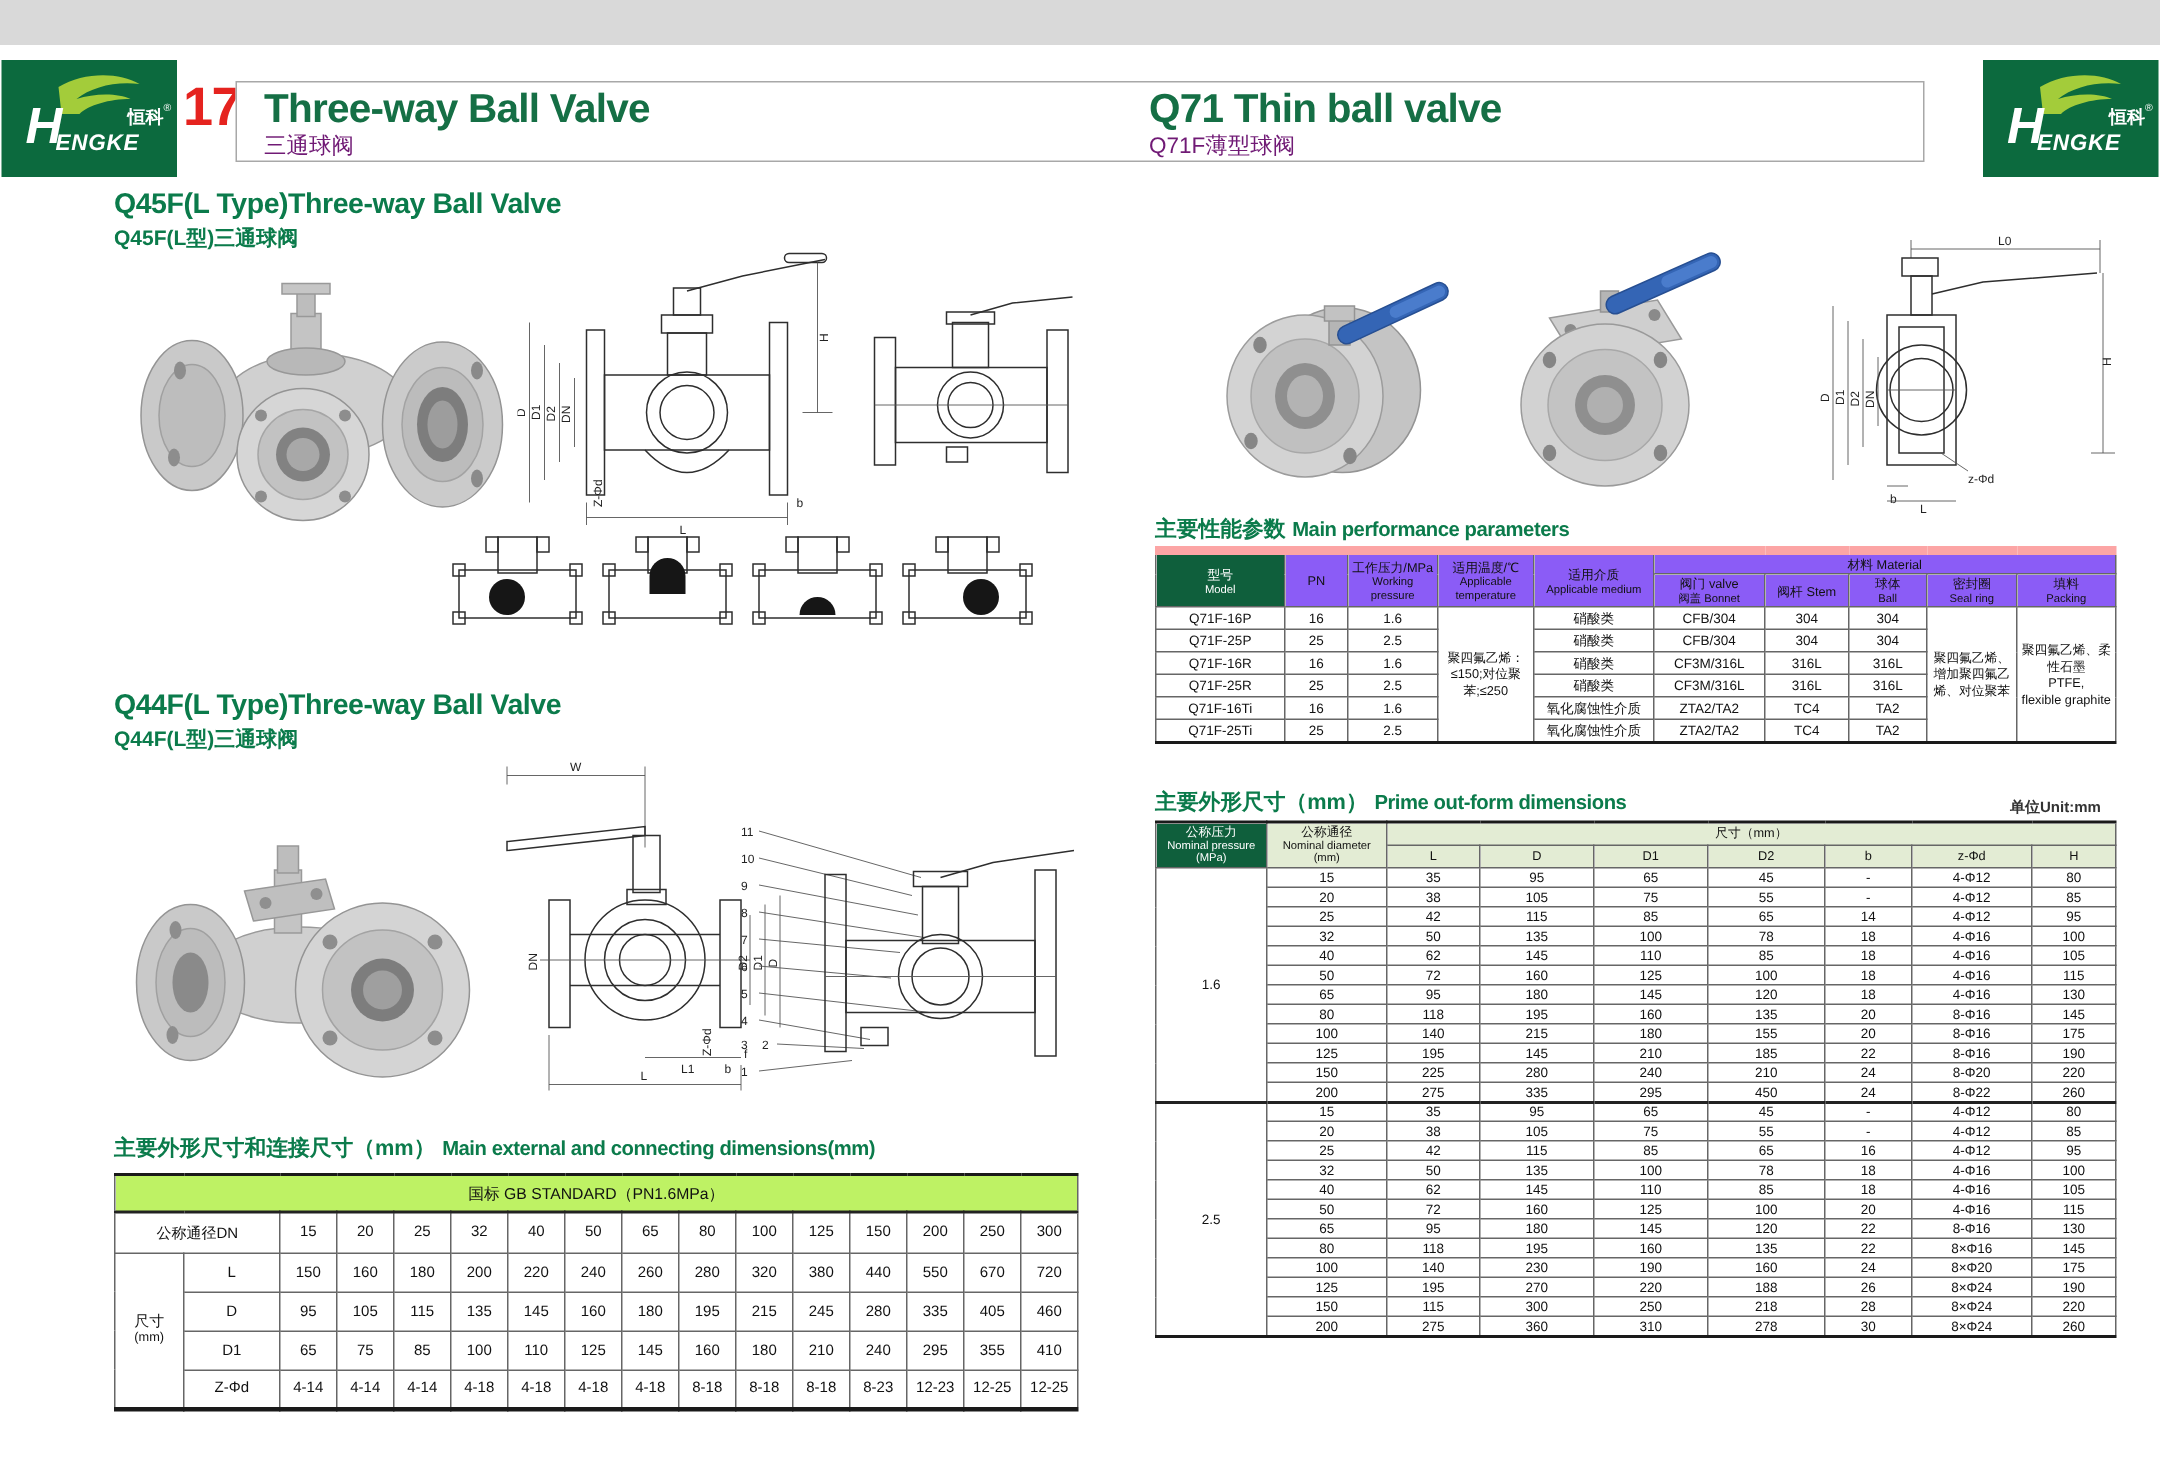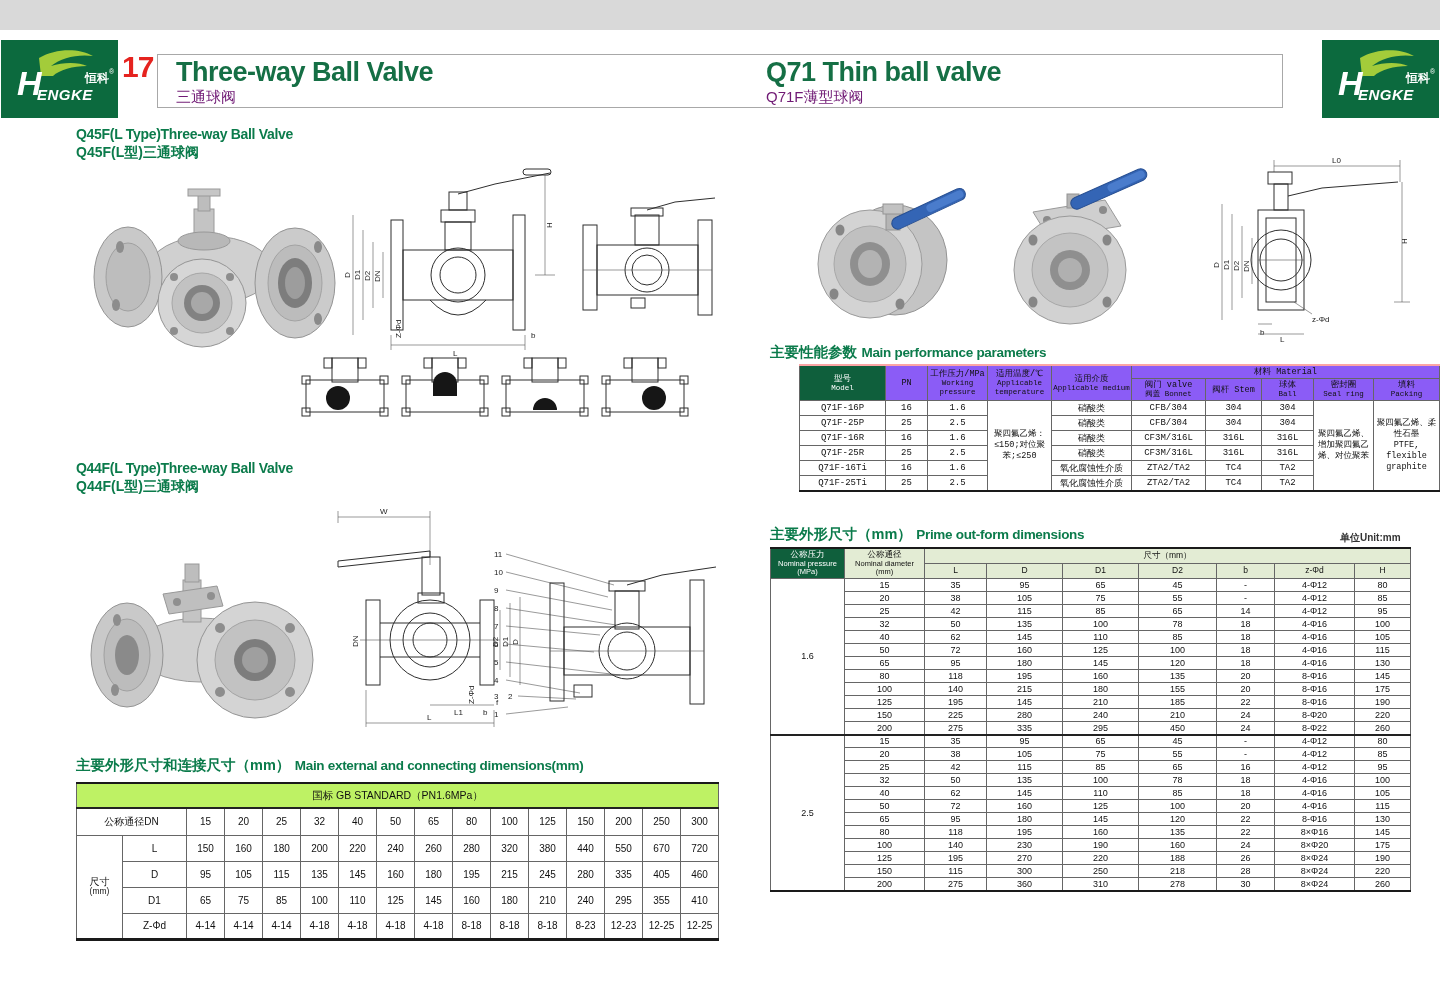--- a/index.html
+++ b/index.html
@@ -6,50 +6,50 @@
   html,body { background:#fff; }
   .root {
     position:relative; width:1440px; height:984px; overflow:hidden;
     font-family:"Liberation Sans", sans-serif; background:#fff; color:#222;
   }
   .topstrip { position:absolute; left:0; top:0; width:1440px; height:30px; background:#d9d9d9; }
   
   .logo { position:absolute; width:117px; height:78px; background:#0c6a3e; top:40px; }
   .logo.left { left:1px; } .logo.right { left:1322px; }
   .logo svg { width:100%; height:100%; display:block; }
-  .pagenum { position:absolute; top:50px; font-size:30px; font-weight:bold; color:#e5231f; letter-spacing:-1px; }
+  .pagenum { position:absolute; top:50px; font-size:36px; font-weight:bold; color:#e5231f; letter-spacing:-1px; }
   .pagenum.p17 { left:122px; } .pagenum.p18 { left:1238px; }
   .titlebar { position:absolute; left:157px; top:54px; width:1126px; height:54px; background:#fff; border:1px solid #a8a8a8; }
   .titleblock { position:absolute; top:4px; }
   .titleblock .en { font-size:27px; font-weight:bold; color:#156f45; letter-spacing:-0.5px; line-height:1.0; }
   .titleblock .cn { font-size:15px; color:#701a75; margin-top:2px; }
   .titleblock.tl { left:18px; } .titleblock.tr { left:608px; }
   
   .sechead { position:absolute; color:#0b7b4b; }
-  .sechead .en { font-size:14px; font-weight:bold; letter-spacing:-0.3px; line-height:1.2; }
+  .sechead .en { font-size:19px; font-weight:bold; letter-spacing:-0.3px; line-height:1.2; }
   .sechead .cn { font-size:14px; font-weight:bold; line-height:1.3; }
   .tblhead { position:absolute; font-weight:bold; color:#0b7b4b;text-align:right; }
   .tblhead .cn { font-size:14.5px; } .tblhead .en { font-size:13.5px; letter-spacing:-0.3px; }
   .unit { position:absolute; font-size:10px; color:#333; font-weight:bold; }
   
   .draw { position:absolute; }
   .draw svg { display:block; }
   .tline { stroke:#2e2e2e; stroke-width:1; fill:none; }
   .thin  { stroke:#555; stroke-width:0.6; fill:none; }
   .dimtext { font-size:8px; fill:#222; font-family:"Liberation Sans",sans-serif; }
   
   table { border-collapse:collapse; table-layout:fixed; }
   td, th { border:1px solid #666; text-align:center; vertical-align:middle; font-weight:normal; overflow:hidden; }
   .left-tbl { position:absolute; left:76px; top:782px; width:642px; border-top:2px solid #1a1a1a; border-bottom:3px solid #1a1a1a; }
   .left-tbl td { font-size:10px; height:26px; color:#111; }
   .left-tbl .band td { background:#bef264; height:25px; font-size:10.5px; border-bottom:2px solid #222; }
   .left-tbl .dnrow td { height:27px; }
   .glabel { font-size:11px; line-height:1.1; }
   .glabel .u { font-size:8.5px; display:block; }
-  .perf-tbl { position:absolute; left:799px; top:364px; width:640px; border-top:2px solid #fca5a5; border-bottom:2px solid #1a1a1a;font-family:Liberation Mono, monospace; }
+  .perf-tbl { position:absolute; left:770px; top:364px; width:640px; border-top:6px solid #fca5a5; border-bottom:2px solid #1a1a1a; }
   .perf-tbl th { background:#8b5cf6; font-size:8.5px; line-height:1.2; padding:1px; color:#111; }
   .perf-tbl th .en { font-size:7.5px; display:block; }
   .perf-tbl th.dark { background:#0f5f3c; color:#fff; }
   .perf-tbl td { font-size:9px; height:15px; color:#111; }
   .perf-tbl td.mcell { font-size:8.5px; line-height:1.3; padding:2px; }
   .dim-tbl { position:absolute; left:770px; top:547px; width:640px; border-top:2px solid #1a1a1a; border-bottom:2px solid #1a1a1a; }
   .dim-tbl th { background:#e3ecd4; font-size:8.5px; line-height:1.15; padding:1px; color:#111; }
   .dim-tbl th .en { font-size:7.5px; display:block; font-weight:normal; }
   .dim-tbl th.dark { background:#0f5f3c; color:#fff; }
   .dim-tbl td { font-size:9px; height:13px; padding:0 1px; color:#111; }

